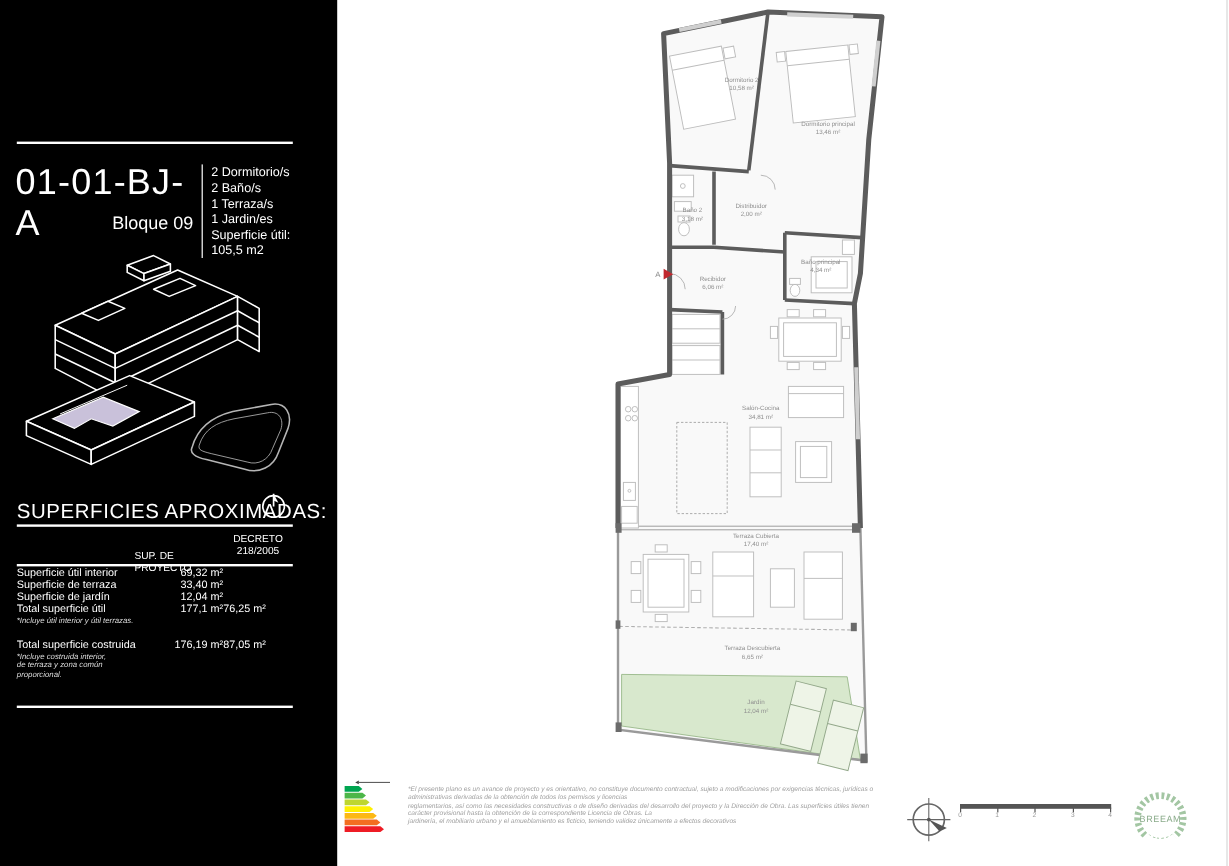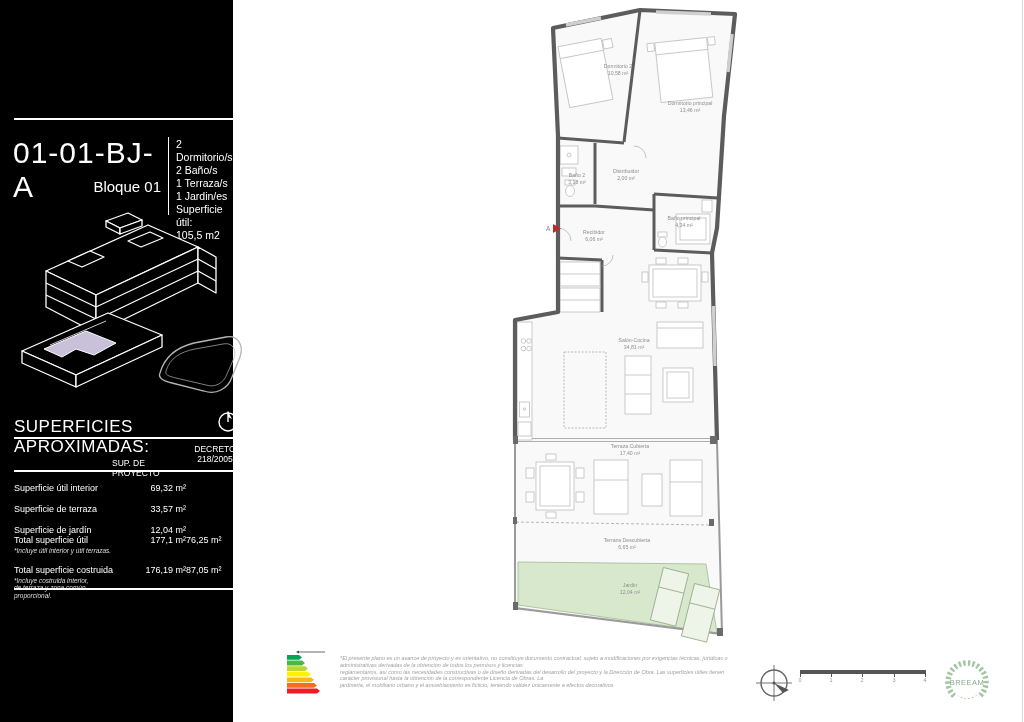--- a/index.html
+++ b/index.html
@@ -1,36 +1,36 @@
 <!DOCTYPE html>
 <html><head>
 <meta charset="utf-8">
 <style>
   * { margin:0; padding:0; box-sizing:border-box; }
   html,body { background:#fff; }
   body { font-family:"Liberation Sans", sans-serif; }
   #stage { position:relative; width:1024px; height:722px; background:#ffffff; overflow:hidden; }
 
   
-  .sidebar { position:absolute; left:0; top:0; width:233px; height:722px; background:#000; color:#fff; }
+  .sidebar { position:absolute; left:0; top:0; width:281px; height:722px; background:#000; color:#fff; }
   .hdivider { position:absolute; left:14px; width:230px; height:2px; background:#fff; }
   .unit-code { position:absolute; left:13px; top:136px; width:150px; font-size:30px; letter-spacing:1px; color:#fff; }
   .block-label { position:absolute; left:13px; top:178px; width:148px; text-align:right; font-size:15px; color:#fff; }
   .vdivider { position:absolute; left:168px; top:137px; width:1px; height:78px; background:#fff; }
   .specs { position:absolute; left:176px; top:138px; font-size:10.5px; line-height:13px; color:#fff; white-space:pre-line; }
 
   .surfaces-title { position:absolute; left:14px; top:417px; font-size:17px; letter-spacing:.5px; color:#fff; }
   .north-wrap { position:absolute; left:216px; top:409px; width:24px; height:24px; }
 
   .table { position:absolute; left:14px; top:442px; width:230px; font-size:9px; color:#fff; }
   .thead { position:relative; height:28px; }
   .thead .c1 { position:absolute; left:98px; width:74px; text-align:left; white-space:pre-line; font-size:8.5px; line-height:10px; top:16px; }
   .thead .c2 { position:absolute; left:172px; width:58px; text-align:center; white-space:pre-line; font-size:8.5px; line-height:10px; top:2px; }
   .trule { height:2px; background:#fff; }
-  .trow { position:relative; margin-top:11px; }
+  .trow { position:relative; }
   .trow .lbl { display:inline-block; width:112px; vertical-align:top; }
   .trow .v1 { position:absolute; left:98px; width:74px; text-align:right; }
   .trow .v2 { position:absolute; left:172px; width:58px; text-align:left; }
   .tnote { font-size:6.5px; font-style:italic; color:#ddd; margin-top:2px; white-space:pre-line; line-height:7.5px; width:110px; }
   .trule2 { position:absolute; left:14px; top:588px; width:230px; height:2px; background:#fff; }
 
   
   .plan { position:absolute; left:506px; top:6px; width:240px; height:642px; }
   svg text { font-family:"Liberation Sans", sans-serif; }
   .rl { font-size:5.2px; fill:#8f8f8f; text-anchor:middle; }
@@ -50,21 +50,21 @@
 </style>
 </head>
 <body>
 
 <div id="stage">
 
   <div class="sidebar">
     <div class="hdivider" style="top:118px"></div>
 
     <div class="unit-code">01-01-BJ-A</div>
-    <div class="block-label">Bloque 01</div>
+    <div class="block-label">Bloque 09</div>
     <div class="vdivider"></div>
     <div class="specs">2 Dormitorio/s
 2 Baño/s
 1 Terraza/s
 1 Jardin/es
 Superficie útil:
 105,5  m2</div>
 
     <svg class="bldg" style="position:absolute;left:10px;top:205px" width="240" height="200" viewBox="0 0 240 200">
       <g stroke="#fff" stroke-width="1.3" fill="#000" stroke-linejoin="round">
@@ -117,21 +117,21 @@
       </div>
       <div class="trule"></div>
 
       <div class="trow">
         <span class="lbl">Superficie útil interior</span>
         <span class="v1">69,32  m²</span>
         <span class="v2"></span>
       </div>
       <div class="trow">
         <span class="lbl">Superficie de terraza</span>
-        <span class="v1">33,57  m²</span>
+        <span class="v1">33,40  m²</span>
         <span class="v2"></span>
       </div>
       <div class="trow">
         <span class="lbl">Superficie de jardín</span>
         <span class="v1">12,04 m²</span>
         <span class="v2"></span>
       </div>
       <div class="trow" style="margin-top:0">
         <span class="lbl">Total superficie útil</span>
         <span class="v1">177,1  m²</span>

